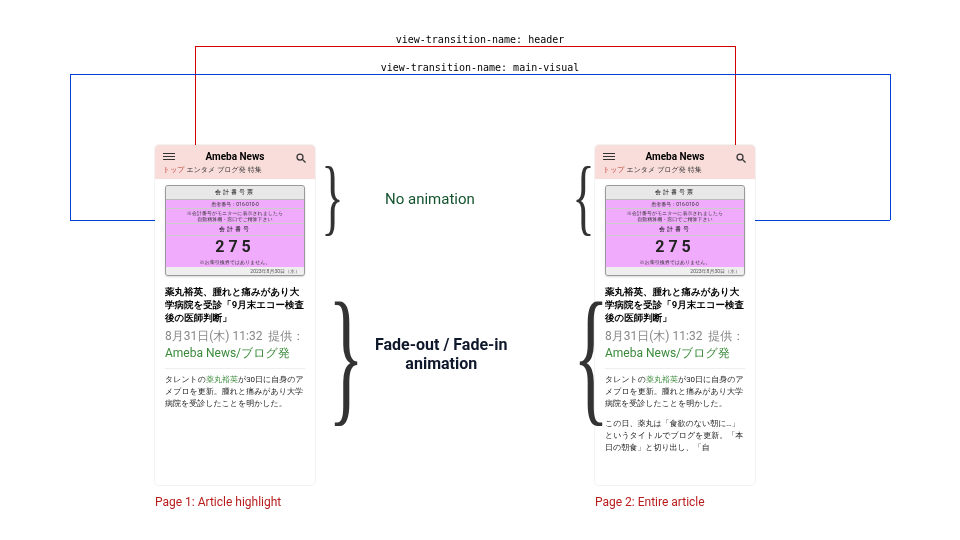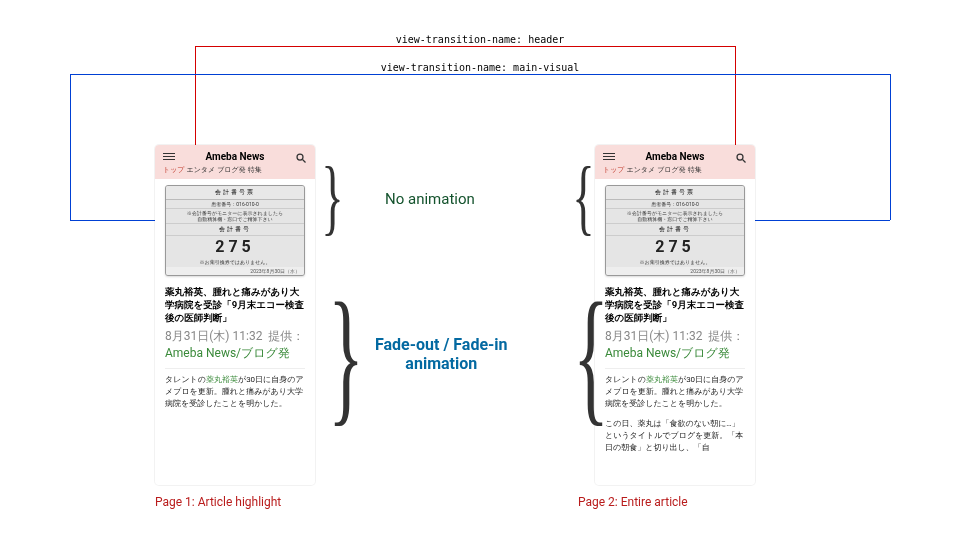--- a/index.html
+++ b/index.html
@@ -57,21 +57,21 @@
   .ham::before { top:1px; } .ham span { top:4px; } .ham::after { top:7px; }
   .mag svg { width:12px; height:12px; }
   .brand { font-weight: 700; font-size: 10px; }
   .ph-tabs { display:flex; gap:2px; font-size:7px; color:#333; overflow:hidden; white-space:nowrap; }
   .ph-tabs span:nth-child(1){ color:#c0392b; }
 
   .main-visual {
     padding: 6px 10px;
   }
   .ticket {
-    background:#e5e5e5; border:1px solid #999; border-radius:3px; overflow:hidden;
+    background:#f0abfc; border:1px solid #999; border-radius:3px; overflow:hidden;
     box-shadow: 0 1px 2px rgba(0,0,0,.15);
   }
   .ticket .t-head { background:#e8e8e8; font-size:6px; text-align:center; padding:2px 0; border-bottom:1px solid #bbb; letter-spacing:2px;}
   .ticket .t-sub  { font-size:5px; text-align:center; padding:1px 0; border-bottom:1px solid #ccc; color:#333;}
   .ticket .t-mid  { font-size:6px; text-align:center; padding:1px 0; border-bottom:1px solid #ccc; letter-spacing:2px;}
   .ticket .t-num  { font-size:16px; font-weight:700; text-align:center; letter-spacing:4px; padding:1px 0; color:#222;}
   .ticket .t-note { font-size:5px; text-align:center; padding:2px 0; color:#333;}
   .ticket .t-date { background:#eee; font-size:5px; text-align:right; padding:1px 4px; color:#555;}
 
   .art-body { padding: 0 10px; }
@@ -91,21 +91,21 @@
   .brace {
     position:absolute; font-family: Georgia, "Times New Roman", serif;
     color:#333; line-height:1;
   }
   .brace.big   { font-size: 150px; transform: scaleX(.5); }
   .brace.small { font-size: 85px;  transform: scaleX(.55); }
 
   .anno {
     position:absolute; font-size:15px; color:#14532d;
   }
-  .anno.bold { font-weight:700; color:#0369a1; font-size:16px; }
+  .anno.bold { font-weight:700; color:#0f172a; font-size:16px; }
 
   .caption {
     position:absolute; font-size:12px; color:#b91c1c;
   }
 </style>
 </head>
 <body>
 
 <div class="code-label header-l">view-transition-name: header</div>
 <div class="code-label visual-l">view-transition-name: main-visual</div>
@@ -216,13 +216,13 @@
 <div class="brace small" style="left:312px; top:154px;">}</div>
 <div class="brace small" style="left:563px; top:154px;">{</div>
 <div class="anno" style="left:385px; top:190px;">No animation</div>
 
 <div class="brace big" style="left:310px; top:280px;">}</div>
 <div class="brace big" style="left:555px; top:280px;">{</div>
 <div class="anno bold" style="left:375px; top:335px; text-align:center; white-space:pre-line;">Fade-out / Fade-in
 animation</div>
 
 <div class="caption" style="left:155px; top:495px;">Page 1: Article highlight</div>
-<div class="caption" style="left:578px; top:495px;">Page 2: Entire article</div>
+<div class="caption" style="left:595px; top:495px;">Page 2: Entire article</div>
 
 </body></html>

